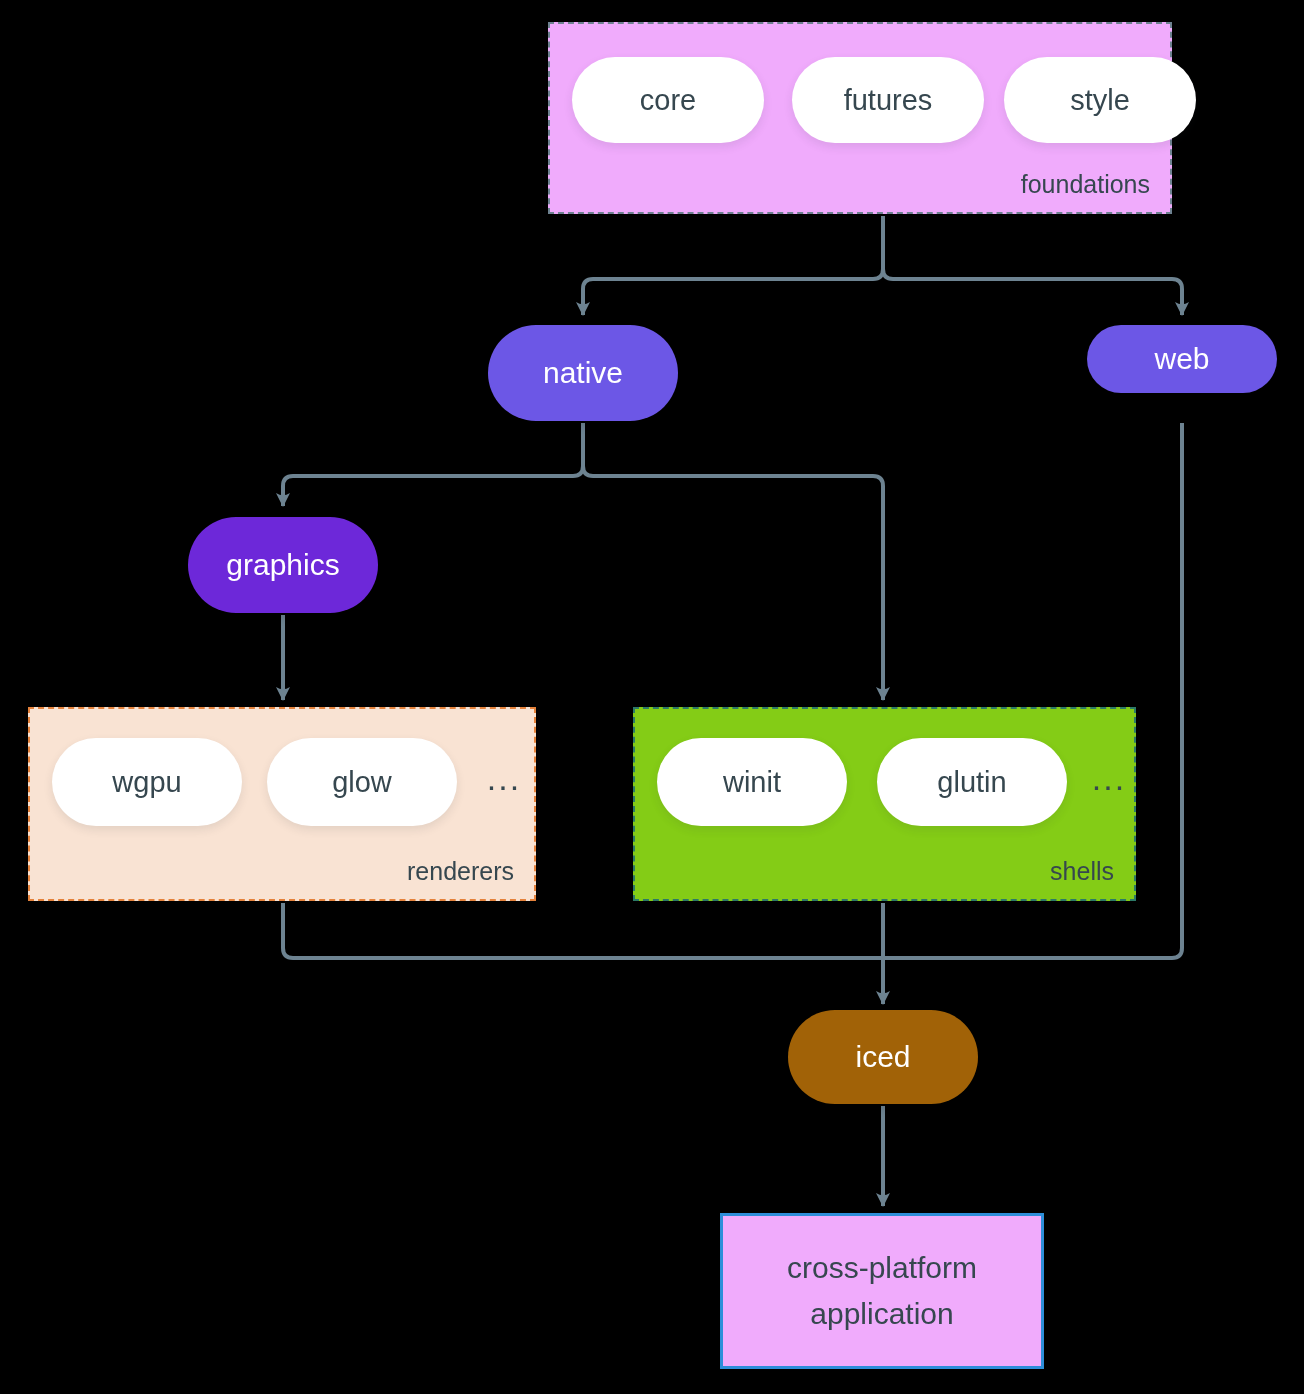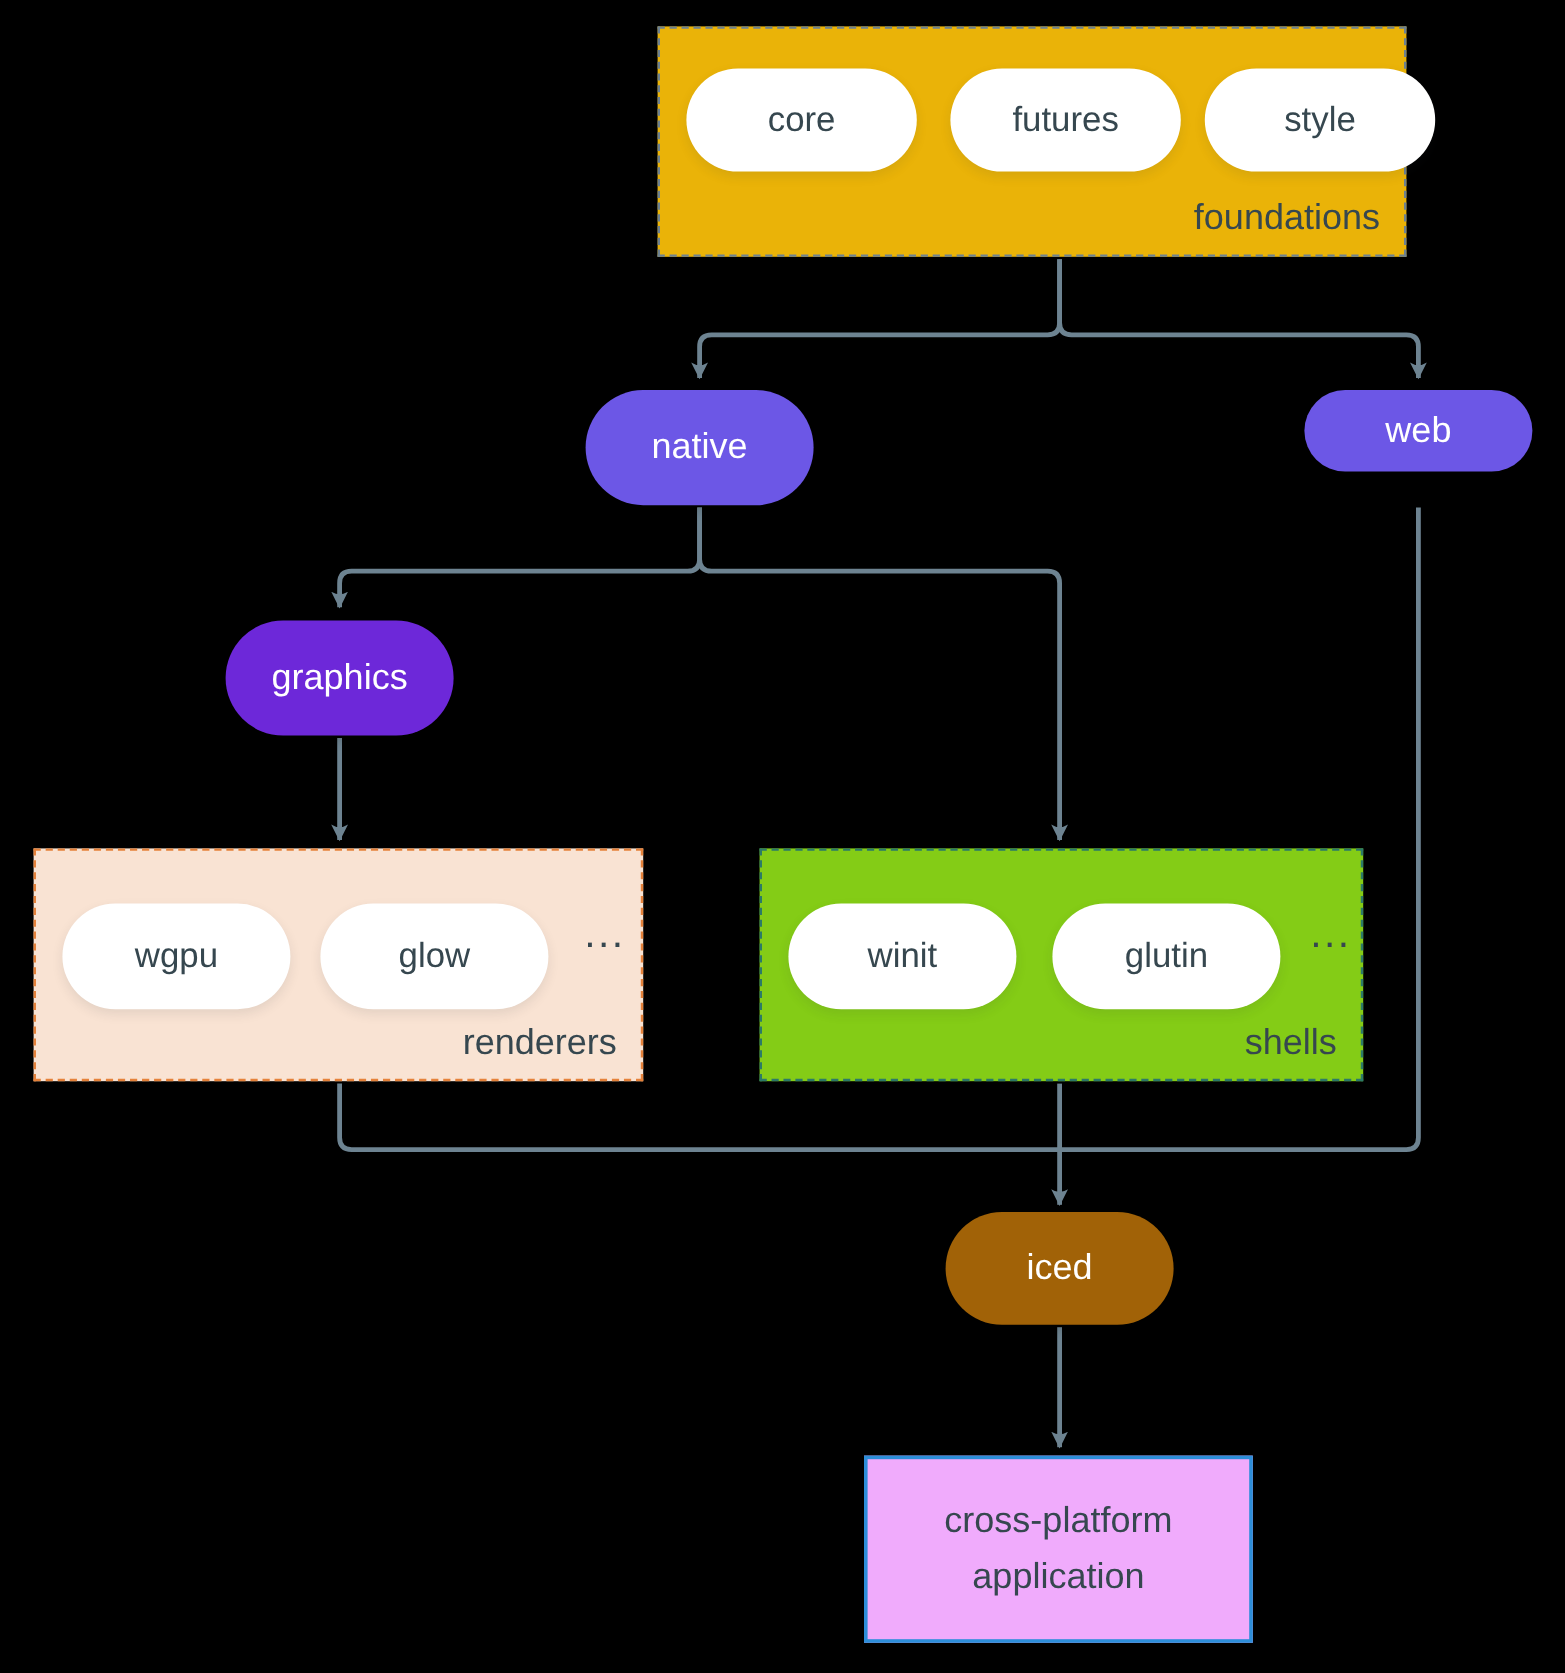--- a/index.html
+++ b/index.html
@@ -4,32 +4,32 @@
 <style>
   html,body{margin:0;padding:0;background:#000;}
   .canvas{
     position:relative;width:1304px;height:1394px;background:#000;
     font-family:"Liberation Sans", sans-serif;overflow:hidden;
   }
   svg.connectors{position:absolute;left:0;top:0;pointer-events:none;}
   .group{
     position:absolute;border:2px dashed #6b7f8e;box-sizing:border-box;
   }
-  .group.foundations{left:548px;top:22px;width:624px;height:192px;background:#eab308;border-color:#6e8291;}
+  .group.foundations{left:548px;top:22px;width:624px;height:192px;background:#f0abfc;border-color:#6e8291;}
   .group.renderers{left:28px;top:707px;width:508px;height:194px;background:#f9e3d3;border-color:#e5823b;}
   .group.shells{left:633px;top:707px;width:503px;height:194px;background:#84cc16;border-color:#2c7a68;}
   .group-label{
-    position:absolute;right:20px;bottom:13px;font-size:30px;color:#36474f;
+    position:absolute;right:20px;bottom:13px;font-size:25px;color:#36474f;
   }
   .pill{
     position:absolute;display:flex;align-items:center;justify-content:center;
     border-radius:999px;font-size:29px;box-sizing:border-box;
   }
   .white-pill{
-    background:#ffffff;color:#36474f;width:190px;height:88px;top:44px;
+    background:#ffffff;color:#36474f;width:190px;height:88px;top:29px;
     box-shadow:0 4px 10px rgba(40,50,60,0.10);
   }
   .foundations .white-pill{width:192px;height:86px;top:33px;}
   .p-core{left:22px;}  .p-futures{left:242px;} .p-style{left:454px;}
   .p-first{left:22px;} .p-second{left:237px;}
   .shells .p-second{left:242px;}
   .ellipsis{
     position:absolute;left:444px;top:50px;width:60px;text-align:center;
     font-size:34px;color:#36474f;letter-spacing:2px;
   }

